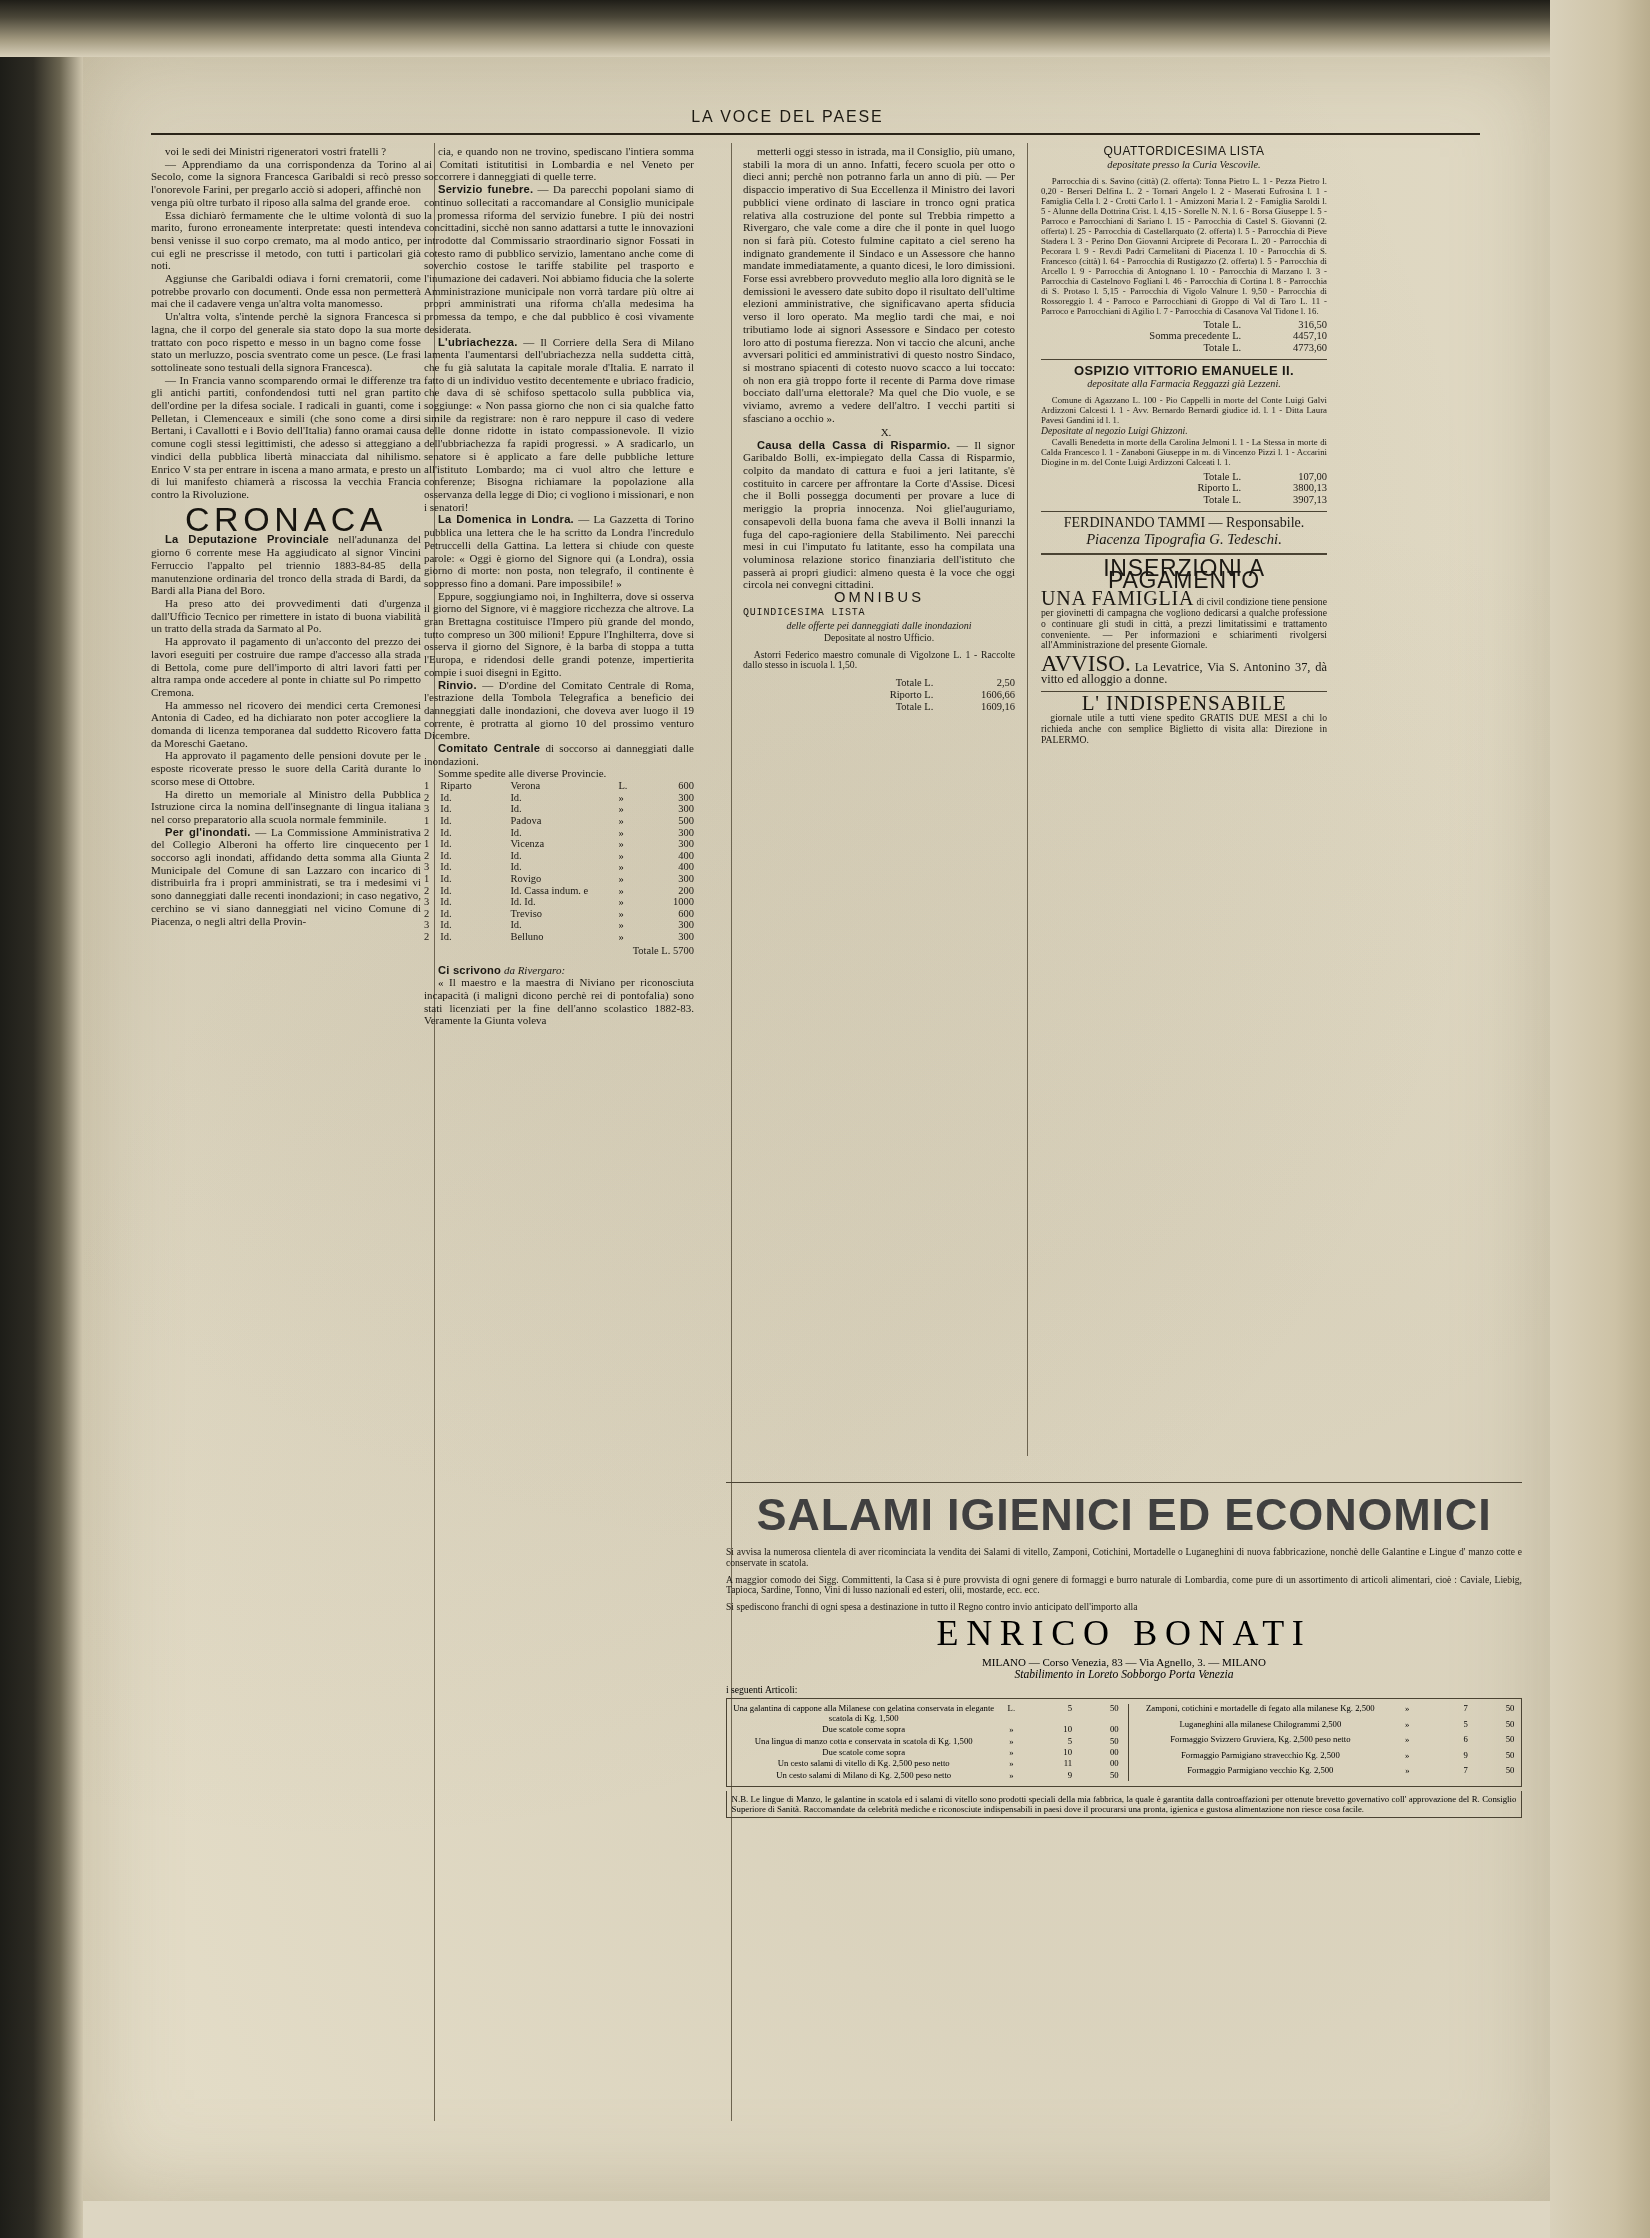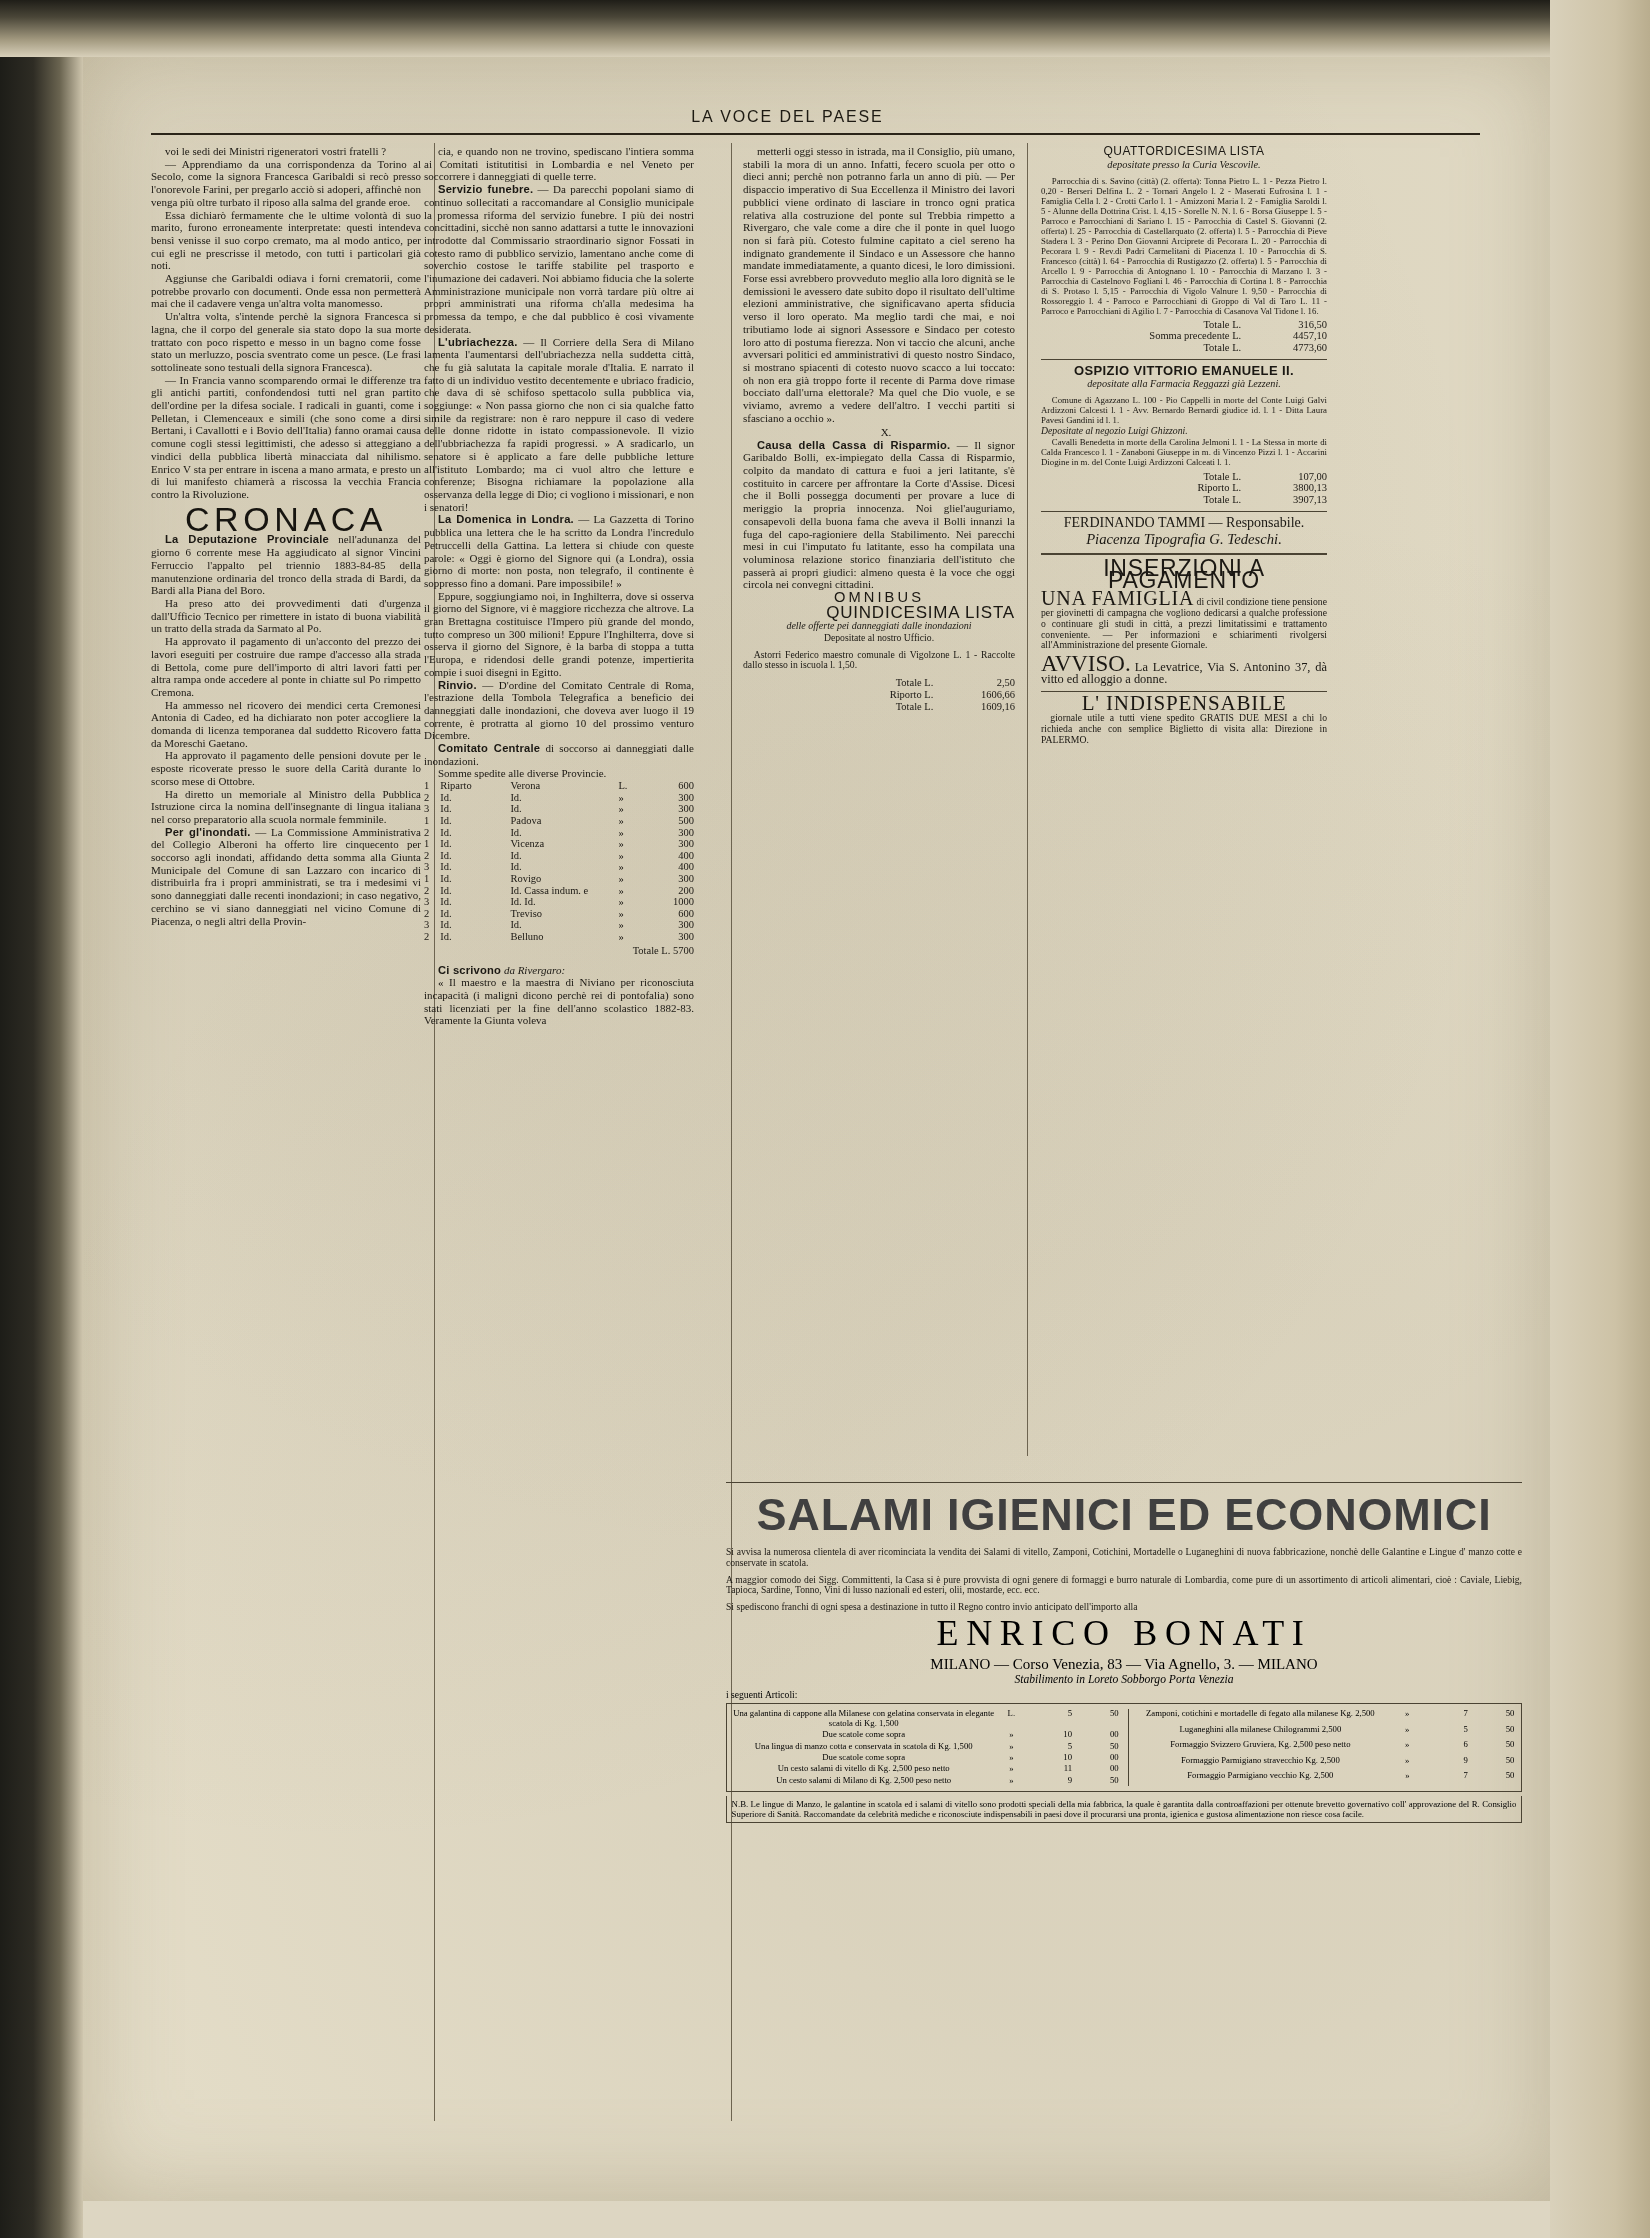--- a/index.html
+++ b/index.html
@@ -88,21 +88,21 @@
     position:absolute;left:726px;top:1482px;width:796px;
     text-align:center;
   }
   #salami .big{
     font-family:"Liberation Sans", sans-serif;
     font-size:45px;font-weight:bold;letter-spacing:0.8px;color:#404040;
   }
   #salami .body{font-size:9.6px;line-height:10.5px;text-align:justify;margin-top:6.2px;color:#1b1813;}
   .prem{font-family:"Liberation Sans",sans-serif;font-size:19.3px;letter-spacing:2.3px;text-align:center;margin-top:7.7px;}
   .bonati{font-family:"Liberation Serif",serif;font-size:36px;letter-spacing:7.7px;text-align:center;}
-  .milano{font-family:"Liberation Serif",serif;font-size:15px;text-align:center;margin-top:1.5px;}
+  .milano{font-family:"Liberation Serif",serif;font-size:11px;text-align:center;margin-top:1.5px;}
   .stab{font-family:"Liberation Serif",serif;font-size:11.6px;font-style:italic;text-align:center;}
   table.price{width:100%;border-collapse:collapse;font-size:8.7px;line-height:9.7px;}
   table.price td{padding:0.8px 1.5px;vertical-align:top;}
   .frame{border:0.8px solid #4a4333;padding:4.6px;}
   .omni{
     text-align:center;font-family:"Liberation Sans",sans-serif;
     font-size:14.7px;letter-spacing:3.1px;
   }
 </style>
 </head>
@@ -263,21 +263,21 @@
     <p>« Il maestro e la maestra di Niviano per riconosciuta incapacità (i malignì dicono perchè rei di pontofalia) sono stati licenziati per la fine dell'anno scolastico 1882-83. Veramente la Giunta voleva</p>
   </div>
 
   <div class="col" id="c3">
     <p class="noind">metterli oggi stesso in istrada, ma il Consiglio, più umano, stabilì la mora di un anno. Infatti, fecero scuola per otto o dieci anni; perchè non potranno farla un anno di più. — Per dispaccio imperativo di Sua Eccellenza il Ministro dei lavori pubblici viene ordinato di lasciare in tronco ogni pratica relativa alla costruzione del ponte sul Trebbia rimpetto a Rivergaro, che vale come a dire che il ponte in quel luogo non si farà più. Cotesto fulmine capitato a ciel sereno ha indignato grandemente il Sindaco e un Assessore che hanno mandate immediatamente, a quanto dicesi, le loro dimissioni. Forse essi avrebbero provveduto meglio alla loro dignità se le demissioni le avessero date subito dopo il risultato dell'ultime elezioni amministrative, che significavano aperta sfiducia verso il loro operato. Ma meglio tardi che mai, e noi tributiamo lode ai signori Assessore e Sindaco per cotesto loro atto di postuma fierezza. Non vi taccio che alcuni, anche avversari politici ed amministrativi di questo nostro Sindaco, si mostrano spiacenti di cotesto nuovo scacco a lui toccato: oh non era già troppo forte il recente di Parma dove rimase bocciato dall'urna elettorale? Ma quel che Dio vuole, e se viviamo, avremo a vedere dell'altro. I vecchi partiti si sfasciano a occhio ».</p>
     <p class="center" style="margin-top:1.5px;">X.</p>
     <p><span class="hdr">Causa della Cassa di Risparmio.</span><span> — Il signor Garibaldo Bolli, ex-impiegato della Cassa di Risparmio, colpito da mandato di cattura e fuoi a jeri latitante, s'è costituito in carcere per affrontare la Corte d'Assise. Dicesi che il Bolli possegga documenti per provare a luce di meriggio la propria innocenza. Noi gliel'auguriamo, consapevoli della buona fama che aveva il Bolli innanzi la fuga del capo-ragioniere della Stabilimento. Nei parecchi mesi in cui l'imputato fu latitante, esso ha compilata una voluminosa relazione storico finanziaria dell'istituto che passerà ai propri giudici: almeno questa è la voce che oggi circola nei convegni cittadini.</span></p>
 
     <div style="">
       <div class="omni">OMNIBUS</div>
-      <div style="text-align:right;font-family:Liberation Sans, sans-serif;font-size:17px;letter-spacing:0.8px;margin-top:3.1px;">QUINDICESIMA LISTA</div>
+      <div style="text-align:left;font-family:Liberation Mono, monospace;font-size:10px;letter-spacing:0.8px;margin-top:3.1px;">QUINDICESIMA LISTA</div>
       <div class="it" style="text-align:center;font-size:10px;">delle offerte pei danneggiati dalle inondazioni</div>
       <div style="text-align:center;font-size:9.7px;">Depositate al nostro Ufficio.</div>
       <p class="small" style="text-indent:10.8px;margin-top:4.6px;">Astorri Federico maestro comunale di Vigolzone L. 1 - Raccolte dallo stesso in iscuola l. 1,50.</p>
       <table class="money" style="margin-top:6.2px;">
         <tbody id="omnibus-body">
             <tr>
               <td class="r" style="width: 70%;">Totale L.</td>
               <td class="r">2,50</td>
             </tr>
             <tr>

